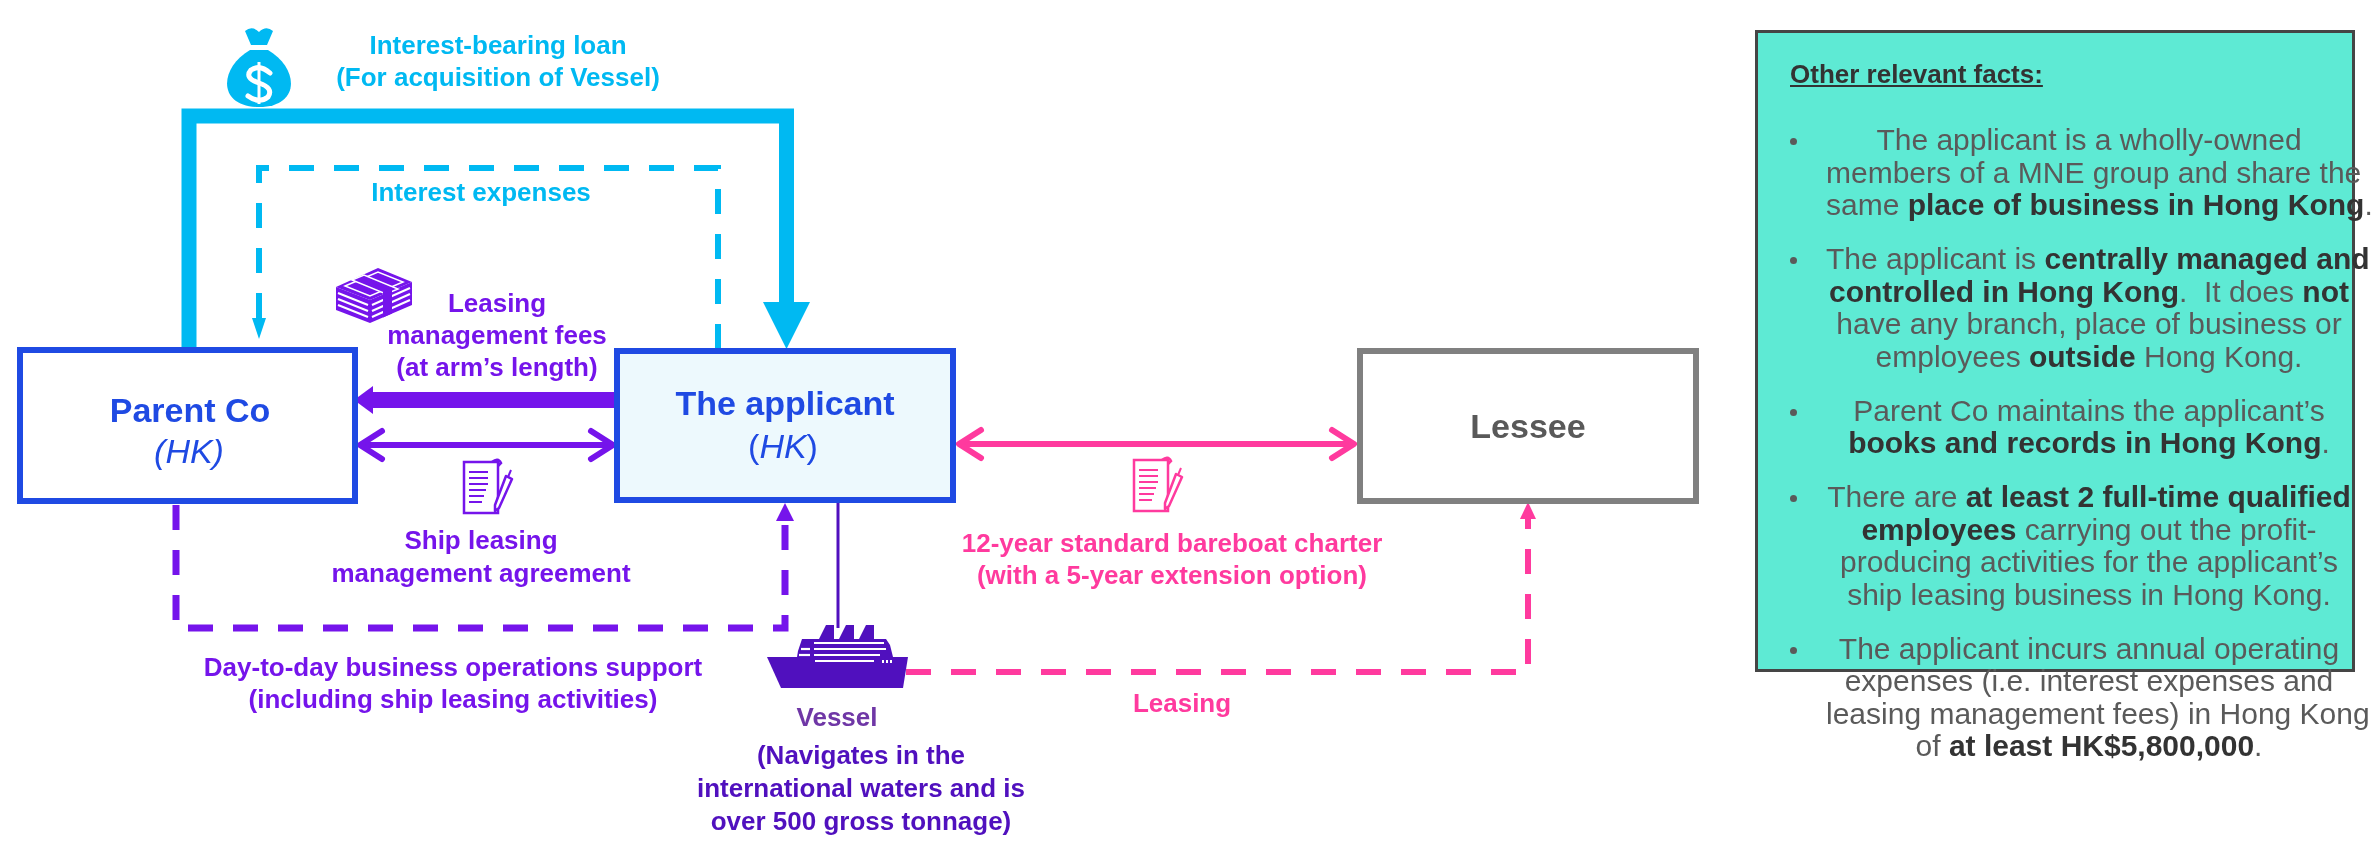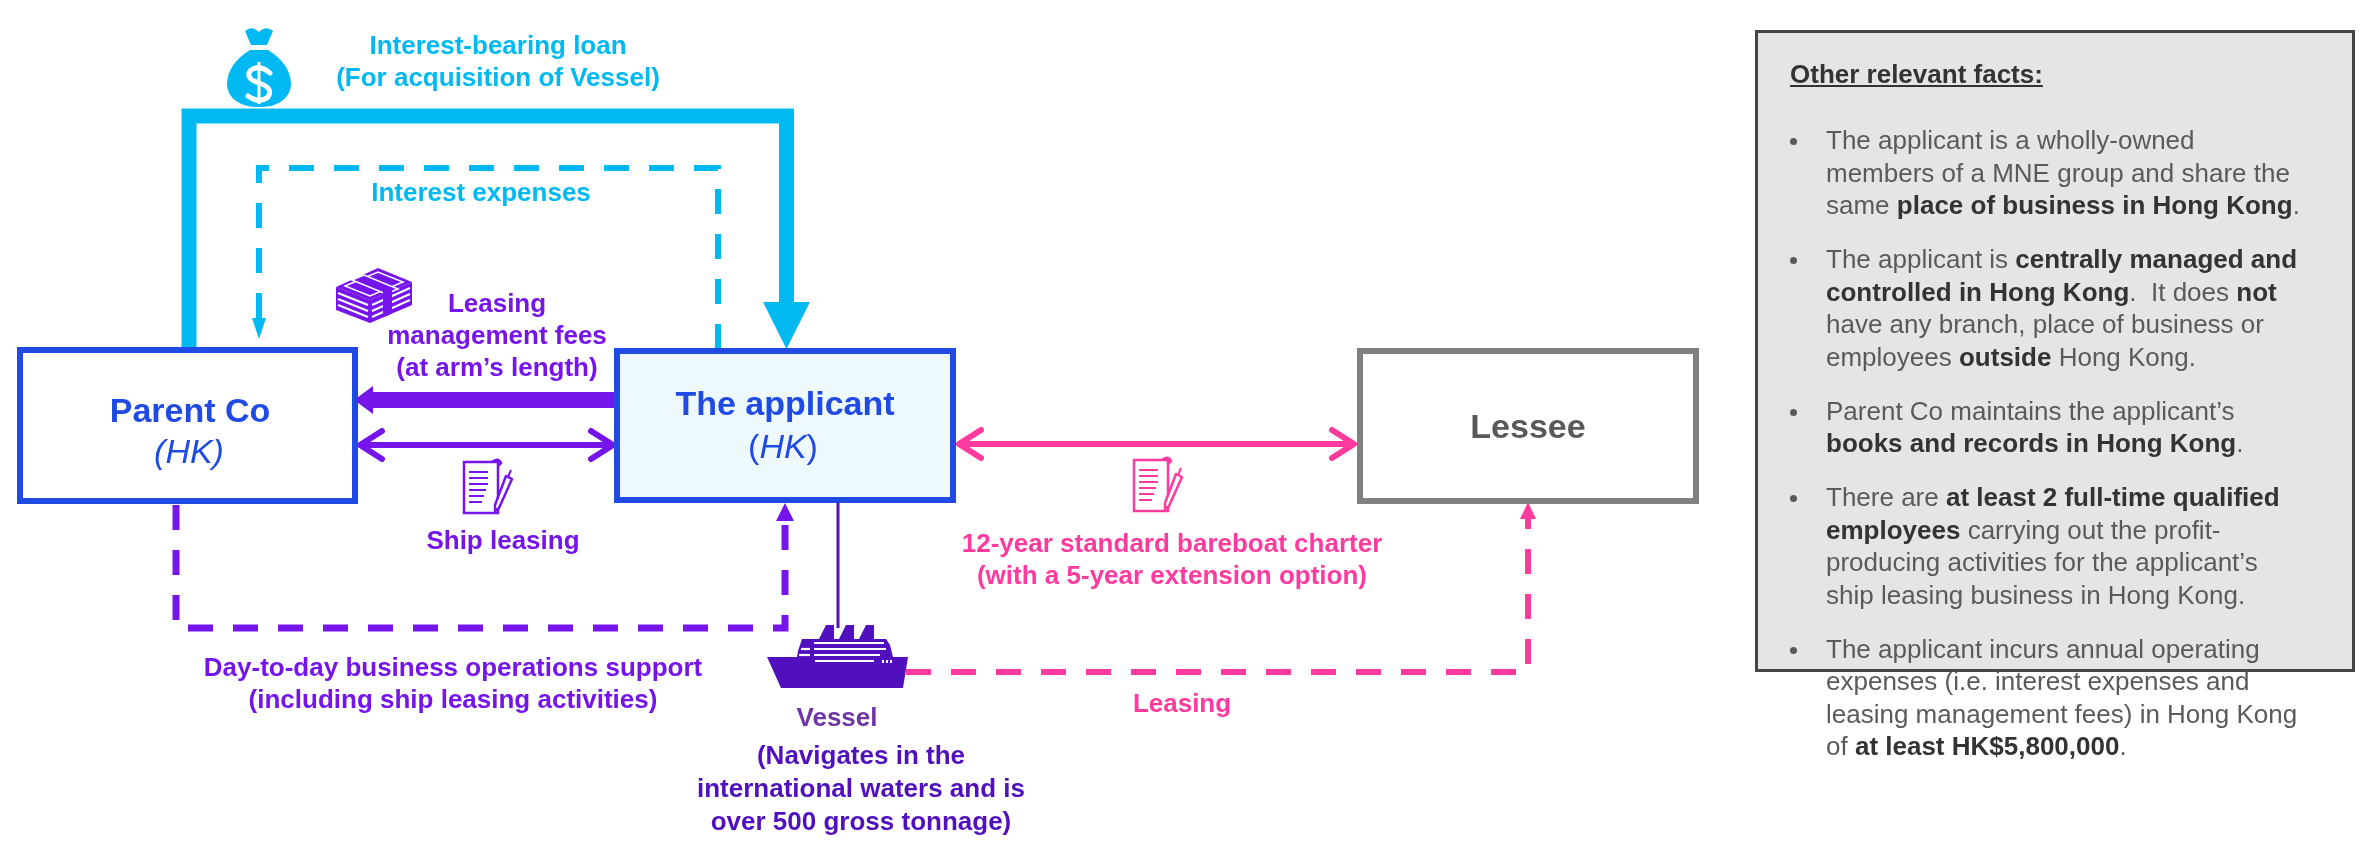--- a/index.html
+++ b/index.html
@@ -18,26 +18,26 @@
   .lbl div{white-space:nowrap;}
   .cyan{color:var(--cyan);} .purple{color:var(--purple);} .pink{color:var(--pink);}
   .box-title{position:absolute;transform:translateX(-50%);white-space:nowrap;font-weight:700;font-size:34px;line-height:40px;color:var(--blue);}
   .box-sub{position:absolute;transform:translateX(-50%);white-space:nowrap;font-weight:400;font-size:34px;line-height:40px;color:var(--blue);}
   .box-sub.italic{font-style:italic;}
   .box-sub .it{font-style:italic;text-align:center;}
   .lessee-title{color:var(--lessee-text);}
   .vessel-title{color:var(--vessel-label);}
   .vessel-desc{position:absolute;white-space:nowrap;font-weight:700;font-size:26px;line-height:33px;color:var(--ship);text-align:center;}
   
-  #facts-panel{position:absolute;left:1755px;top:30px;width:600px;height:642px;box-sizing:border-box;border:3px solid var(--panel-border);background:#e5e5e5;}
+  #facts-panel{position:absolute;left:1755px;top:30px;width:600px;height:642px;box-sizing:border-box;border:3px solid var(--panel-border);background:#5eead4;}
   #facts-heading{position:absolute;left:32px;top:25px;font-weight:700;font-size:26px;line-height:33px;color:var(--panel-bold);text-decoration:underline;white-space:nowrap;}
   #facts-list{position:absolute;left:0;top:91px;margin:0;padding:0;list-style:none;width:100%;}
   #facts-list li{position:relative;padding-left:68px;margin:0 0 21.5px 0;}
   #facts-list .dot{position:absolute;left:32px;top:14px;width:7px;height:7px;border-radius:50%;background:var(--panel-text);}
-  #facts-list .line{white-space:pre;font-size:26px;line-height:32.5px;color:var(--panel-text);font-weight:400;}
+  #facts-list .line{white-space:pre;font-size:30px;line-height:32.5px;color:var(--panel-text);font-weight:400;text-align:center;}
   #facts-list .b{font-weight:700;color:var(--panel-bold);}
 </style>
 </head>
 <body>
 
 <svg id="diagram-svg" width="2371" height="849">
 
   <path d="M189 352 V116 H786.5 V304" fill="none" stroke="var(--cyan)" stroke-width="15" stroke-linejoin="miter"></path>
   <polygon points="763,302 810,302 786.5,349" fill="var(--cyan)"></polygon>
 
@@ -158,22 +158,23 @@
 </div>
 
 <div class="lbl cyan" style="left:481px;top:176px;">Interest expenses</div>
 
 <div class="lbl purple" style="left:497px;top:287px;">
   <div>Leasing</div>
   <div>management fees</div>
   <div>(at arm’s length)</div>
 </div>
 
-<div class="lbl purple" style="left:503px;top:524px;line-height:33px;">
+<div class="lbl purple" style="left:481px;top:524px;line-height:33px;">
   <div>Ship leasing</div>
+  <div>management agreement</div>
 </div>
 
 <div class="lbl pink" style="left:1172px;top:527px;">
   <div>12-year standard bareboat charter</div>
   <div>(with a 5-year extension option)</div>
 </div>
 
 <div class="lbl purple" style="left:453px;top:651px;">
   <div>Day-to-day business operations support</div>
   <div>(including  ship leasing activities)</div>

